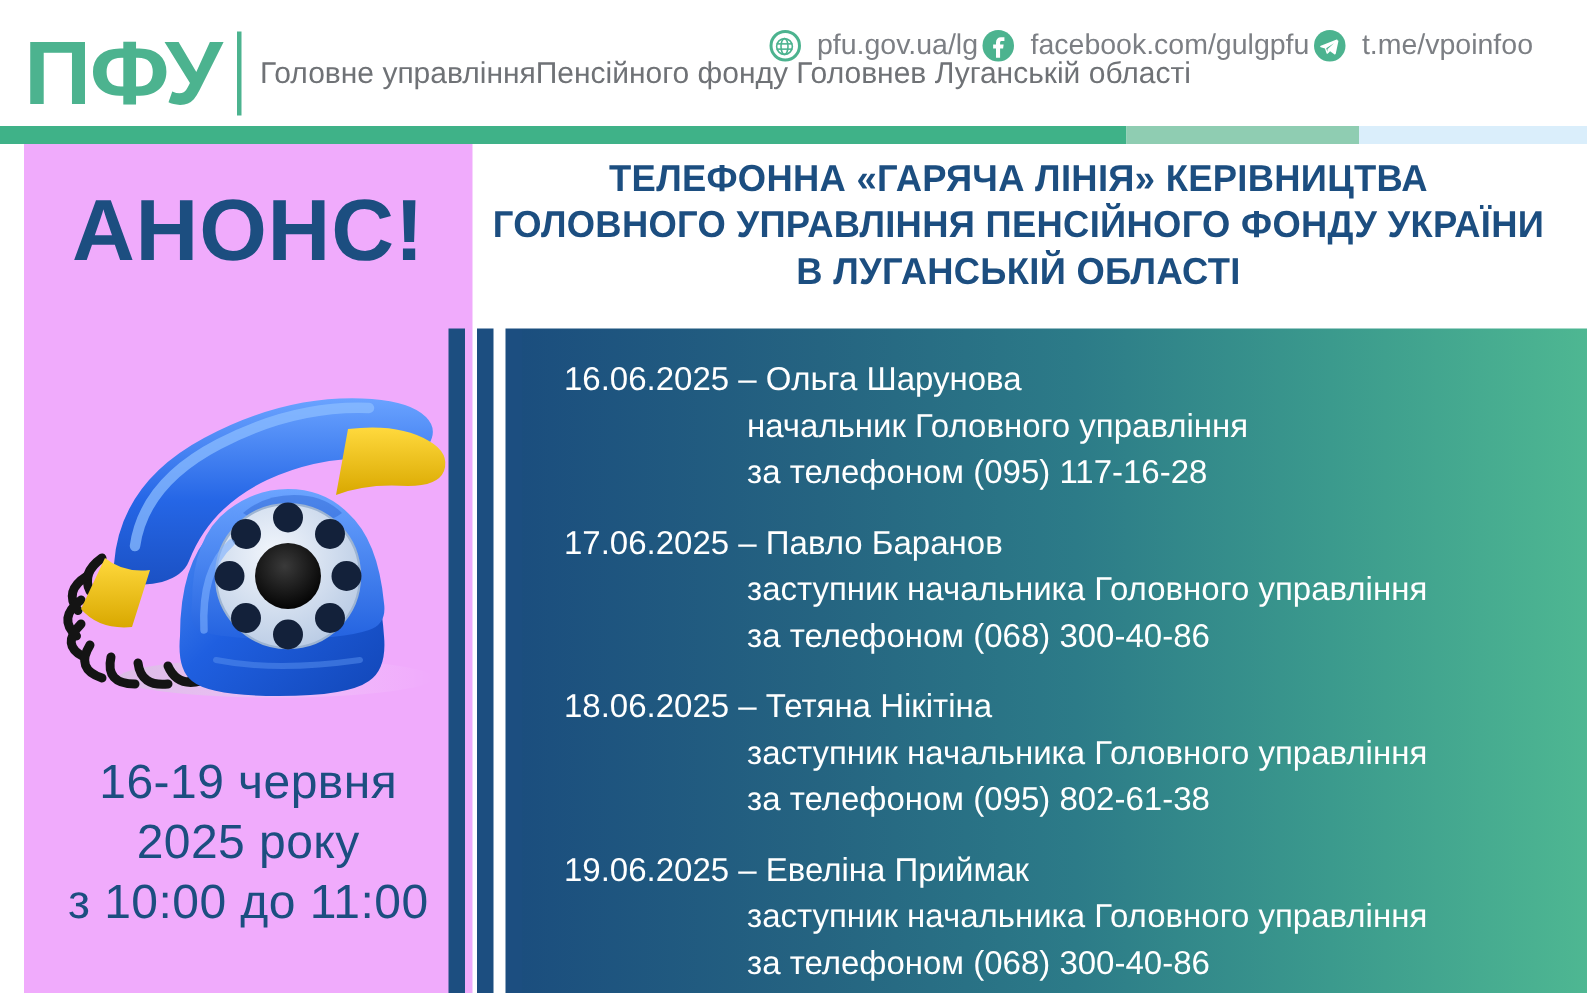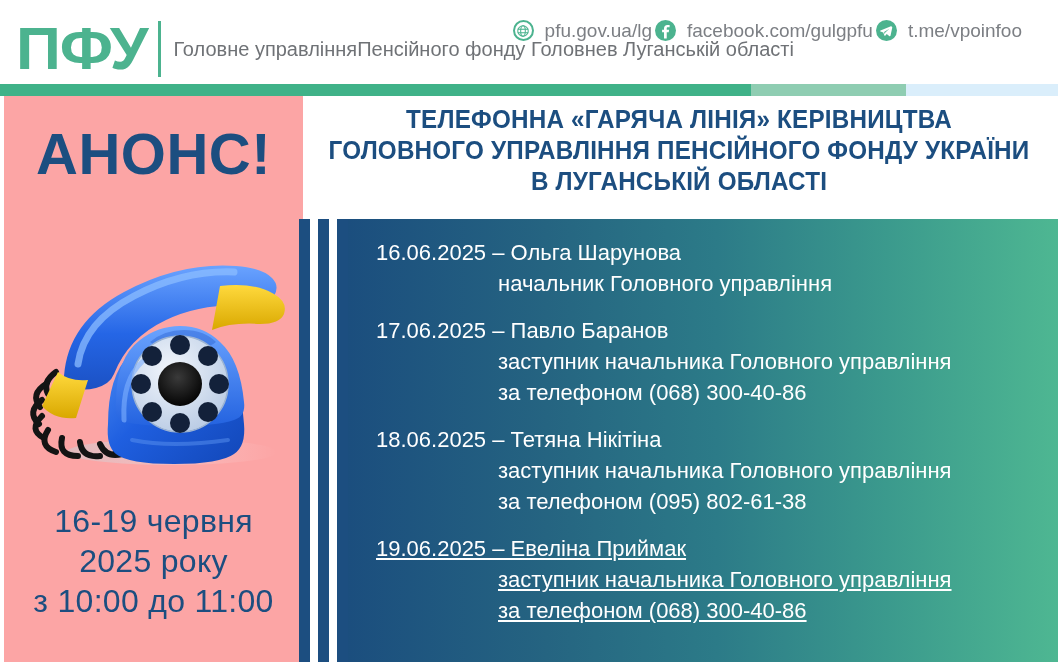--- a/index.html
+++ b/index.html
@@ -104,25 +104,25 @@
     height: 12px;
     display: flex;
   }
   .strip-a { width: 751px; background: #3fb288; }
   .strip-b { width: 155px; background: #8fcdb2; }
   .strip-c { flex: 1; background: #daeefb; }
 
   
   .left-col {
     position: absolute;
-    left: 4px;
+    left: 16px;
     top: 96px;
     width: 299px;
     height: 566px;
-    background: #fca5a5;
+    background: #f0abfc;
   }
   .anons {
     position: absolute;
     left: 0;
     top: 27px;
     width: 299px;
     text-align: center;
     font-weight: bold;
     font-size: 58px;
     line-height: 62px;
@@ -195,21 +195,21 @@
     height: 443px;
     background: linear-gradient(90deg, #1b4e7e 0%, #256481 28%, #2c7b88 52%, #3b9a8d 76%, #4eb792 100%);
     box-sizing: border-box;
     padding: 18px 0 0 0;
   }
   .entry {
     color: #ffffff;
     padding: 0 0 0 28px;
     margin-bottom: 16px;
   }
-  .entry:last-child { margin-bottom: 0; text-decoration: underline; }
+  .entry:last-child { margin-bottom: 0; }
   .entry-head {
     font-size: 22px;
     line-height: 31px;
     white-space: nowrap;
   }
   .entry-sub {
     font-size: 22px;
     line-height: 31px;
     padding-left: 122px;
     white-space: nowrap;
@@ -375,20 +375,21 @@
   <div class="accent-bar"></div>
   <div class="accent-bar"></div>
   <div class="accent-bar"></div>
 </div>
 
 <div class="panel">
 
   <div class="entry">
     <div class="entry-head">16.06.2025 – Ольга Шарунова</div>
     <div class="entry-sub">начальник Головного управління</div>
+    <div class="entry-sub">за телефоном (095) 117-16-28</div>
   </div>
 
   <div class="entry">
     <div class="entry-head">17.06.2025 – Павло Баранов</div>
     <div class="entry-sub">заступник начальника Головного управління</div>
     <div class="entry-sub">за телефоном (068) 300-40-86</div>
   </div>
 
   <div class="entry">
     <div class="entry-head">18.06.2025 – Тетяна Нікітіна</div>

